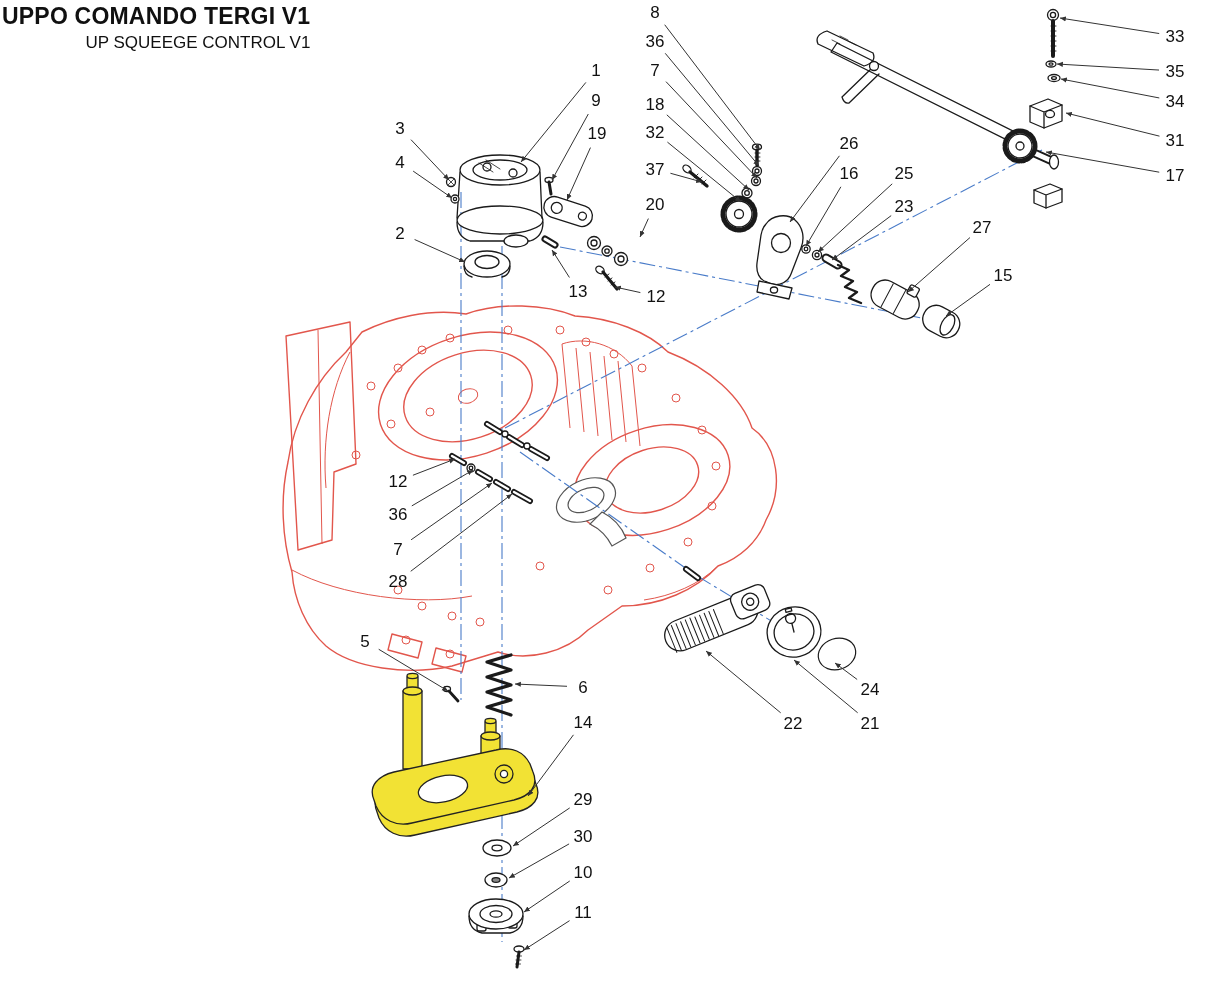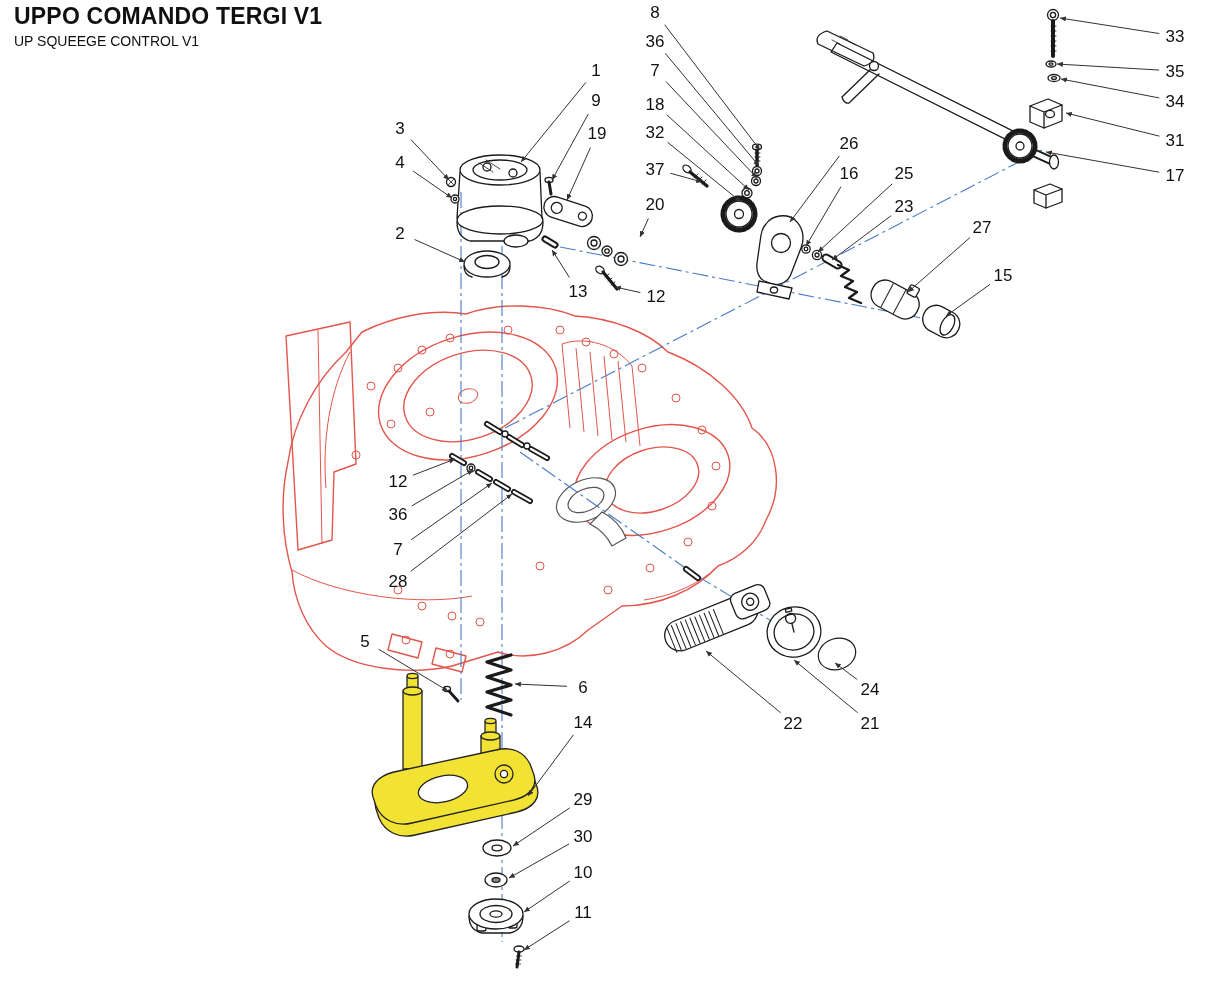--- a/index.html
+++ b/index.html
@@ -1,20 +1,20 @@
 <!DOCTYPE html>
 <html style="--chassis: #e2564c; --highlight: #f2e234; --centerline: #4a7cc9; --ink: #1a1a1a;"><head>
 <meta charset="utf-8">
 <style>
   html,body{margin:0;padding:0;background:#fff;}
   .page{position:relative;width:1205px;height:1003px;background:#fff;overflow:hidden;
         font-family:"Liberation Sans",sans-serif;}
-  .title-block{position:absolute;top:3px;left:14px;z-index:5;}
+  .title-block{position:absolute;top:3px;left:2px;z-index:5;text-align:right;}
   .title{font-size:23px;font-weight:600;color:#101010;letter-spacing:.2px;white-space:nowrap;}
-  .subtitle{font-size:14px;color:#101010;margin-top:3px;white-space:nowrap;}
+  .subtitle{font-size:17px;color:#101010;margin-top:3px;white-space:nowrap;}
   svg.drawing{position:absolute;left:0;top:0;}
   .callout-num{font-family:"Liberation Sans",sans-serif;font-size:17px;fill:#111;text-anchor:middle;}
   .leader{stroke:#333;stroke-width:1;fill:none;}
   .cl{stroke:var(--centerline,#4a7cc9);stroke-width:1.1;fill:none;stroke-dasharray:16 4 3 4;}
   .red{stroke:var(--chassis,#e2564c);fill:none;stroke-width:1.4;stroke-linejoin:round;}
   .red-thin{stroke:var(--chassis,#e2564c);fill:none;stroke-width:1;}
   .blk{stroke:var(--ink,#1a1a1a);stroke-width:1.3;stroke-linecap:round;stroke-linejoin:round;}
   .gry{stroke:#555;stroke-width:1.2;fill:#fff;}
   .yfill{fill:var(--highlight,#f2e234);stroke:#222;stroke-width:1.3;stroke-linejoin:round;}
   .whole{fill:#fff;stroke:#222;stroke-width:1.3;}

